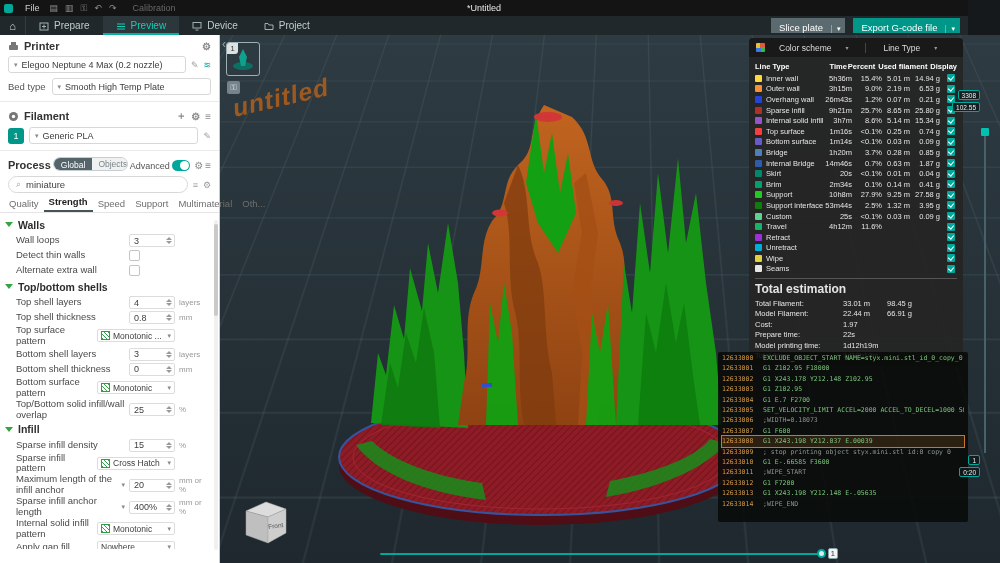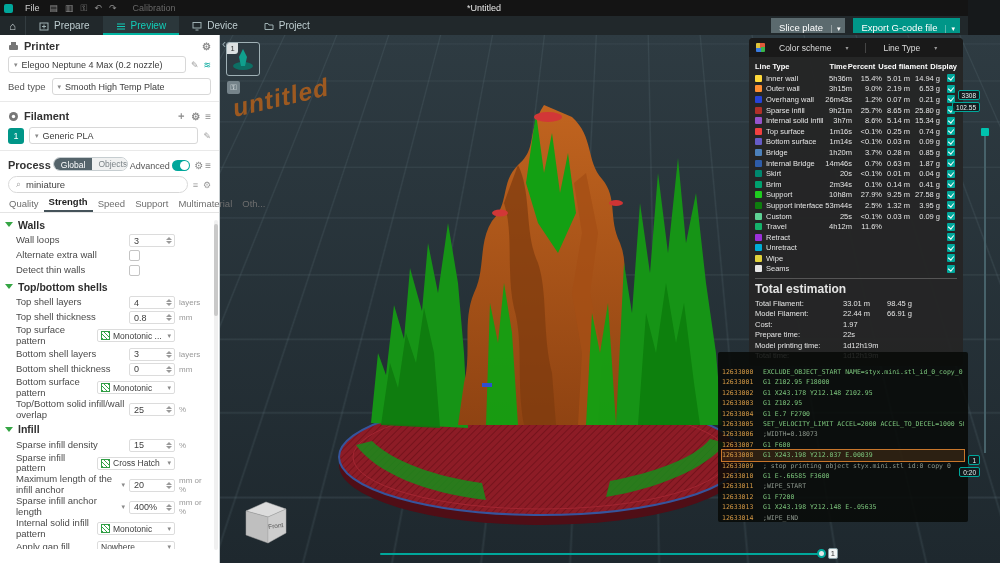--- a/index.html
+++ b/index.html
@@ -106,21 +106,21 @@
   .lg-pct{width:30px;text-align:right}
   .lg-len{width:28px;text-align:right}
   .lg-wt{width:30px;text-align:right}
   .lg-chk{width:8px;height:8px;background:#00a79b;border-radius:1px;margin-left:auto;margin-right:2px;position:relative}
   .lg-chk::after{content:"";position:absolute;left:2px;top:1px;width:3px;height:4px;border:solid #fff;border-width:0 1px 1px 0;transform:rotate(40deg)}
   .lg-total-head{font-weight:bold;font-size:12px;border-top:1px solid #555;margin:4px 6px 2px;padding-top:3px}
   .lg-trow{display:flex;align-items:center;height:10.4px;font-size:7.5px;padding:0 6px}
   .lg-tlabel{width:88px}.lg-tv1{width:44px}.lg-tv2{flex:1}
 
   
-  .gcode{position:absolute;left:498px;top:317px;width:250px;height:170px;background:rgba(8,10,8,.88);font-family:"DejaVu Sans Mono",monospace;font-size:6.5px;line-height:10.4px;padding:15px 4px;color:#7cc47c;overflow:hidden;border-radius:2px}
+  .gcode{position:absolute;left:498px;top:317px;width:250px;height:170px;background:rgba(8,10,8,.88);font-family:"DejaVu Sans Mono",monospace;font-size:6.5px;line-height:10.4px;padding:1px 4px;color:#7cc47c;overflow:hidden;border-radius:2px}
   .gc-line{white-space:nowrap;display:flex;gap:5px;overflow:hidden}
   .gc-num{color:#d69a45;width:36px;flex:none}
   .gc-line.comment .gc-text{color:#8c968c}
   .gc-line.hl{outline:1px solid #c8762b;background:rgba(200,118,43,.18)}
 
   
   .hslider{position:absolute;left:160px;top:513px;width:458px;height:12px}
   .hs-track{position:absolute;left:0;right:18px;top:5px;height:2px;background:#00a79b;border-radius:1px}
   .hs-handle{position:absolute;right:12px;top:1px;width:9px;height:9px;border-radius:50%;background:#e2e9e9;border:2px solid #00a79b}
   .hs-label{position:absolute;right:0;top:0;min-width:10px;height:11px;background:#f2f5f5;border:1px solid #8aa0a6;border-radius:2px;color:#333;font-size:7.5px;display:flex;align-items:center;justify-content:center;padding:0 2px}
@@ -276,28 +276,28 @@
           <span class="spinbox">
             <span class="val">3</span>
             <span class="spin-arrows">
               <i class="up"></i>
               <i class="down"></i>
             </span>
           </span>
           <span class="unit"></span>
         </div>
         <div class="set-row">
-          <div class="set-label">Alternate extra wall</div>
+          <div class="set-label">Detect thin walls</div>
           <span class="chk-wrap">
             <span class="chk"></span>
           </span>
           <span class="unit"></span>
         </div>
         <div class="set-row">
-          <div class="set-label">Detect thin walls</div>
+          <div class="set-label">Alternate extra wall</div>
           <span class="chk-wrap">
             <span class="chk"></span>
           </span>
           <span class="unit"></span>
         </div>
         <div class="grp-head">
           <span class="tri"></span>
           <span>Top/bottom shells</span>
         </div>
         <div class="set-row">

